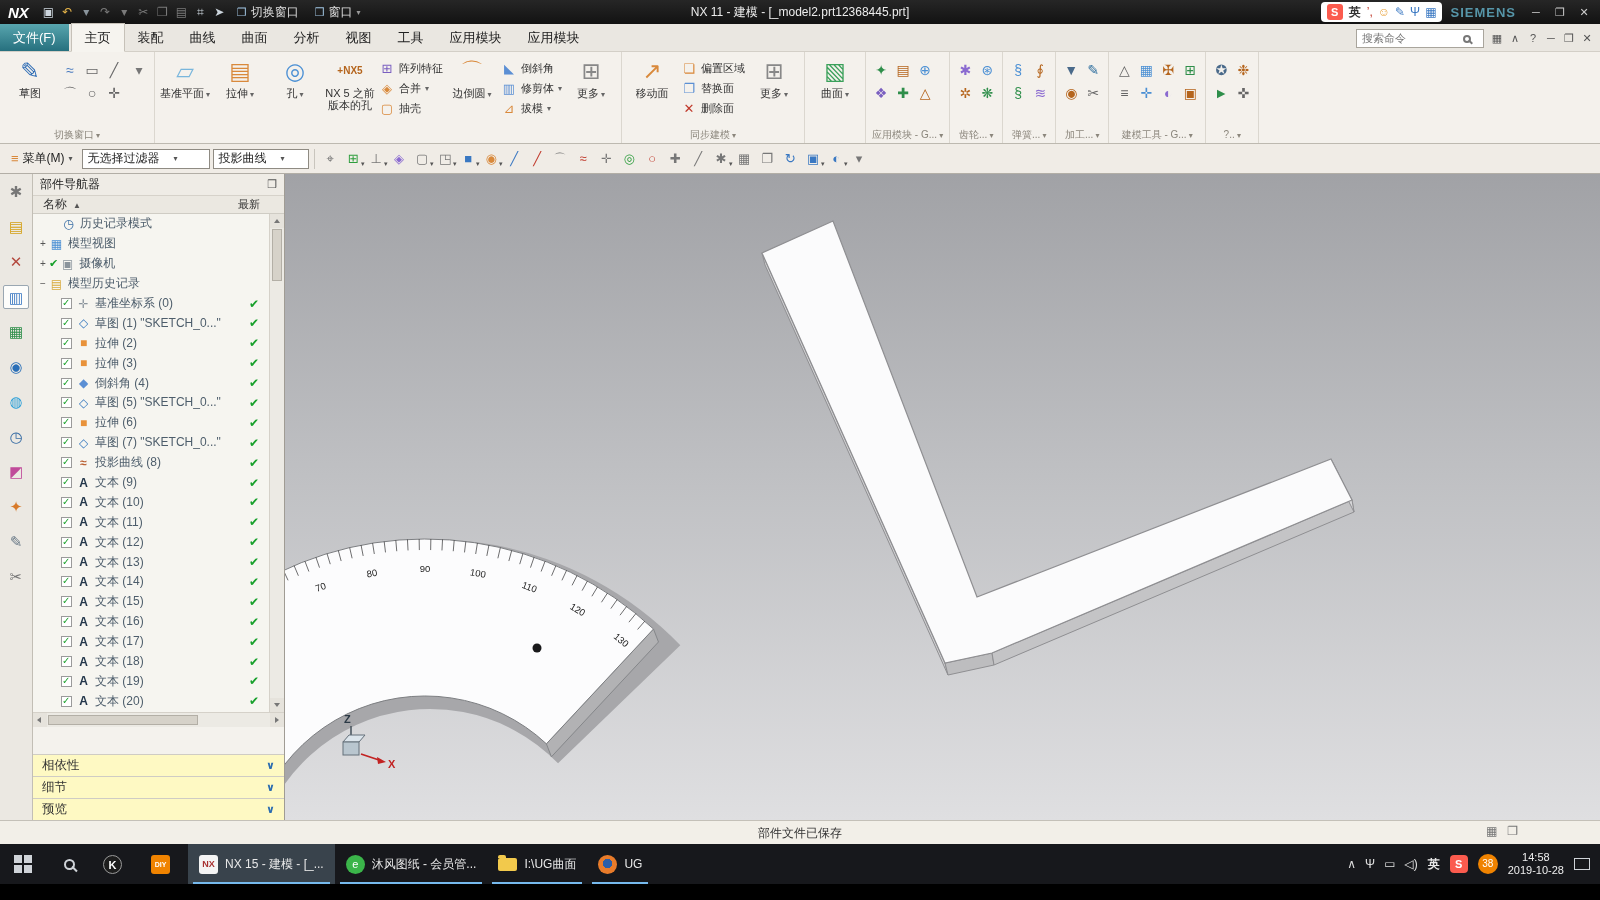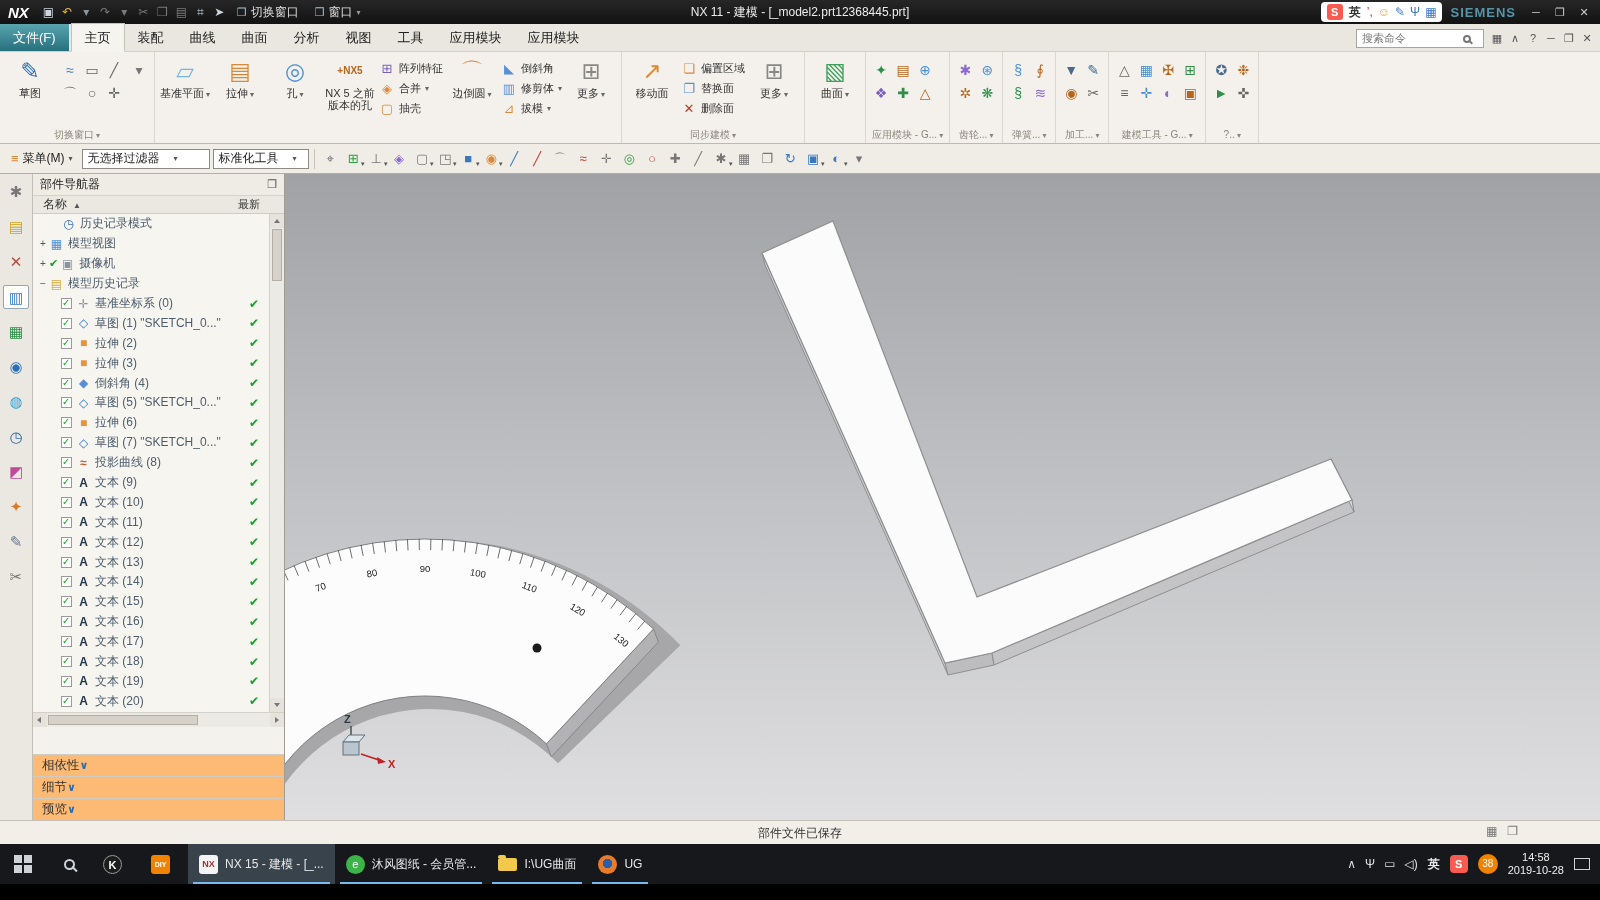--- a/index.html
+++ b/index.html
@@ -103,22 +103,22 @@
   .sarrow.down{margin-top:auto;}
   .sarrow.down::after{content:"";position:absolute;left:4px;top:5px;border-left:3px solid transparent;border-right:3px solid transparent;border-top:4px solid #777;}
   .sthumb-v{height:52px;margin:1px 2px;background:#d6d2c9;border:1px solid #b3afa6;}
   .hscroll{height:15px;background:#eceae4;border-top:1px solid #d5d1c9;display:flex;align-items:stretch;}
   .harrow{width:14px;position:relative;background:#e6e3dc;}
   .harrow.left::after{content:"";position:absolute;top:4px;left:4px;border-top:3px solid transparent;border-bottom:3px solid transparent;border-right:4px solid #777;}
   .harrow.right{margin-left:auto;}
   .harrow.right::after{content:"";position:absolute;top:4px;left:5px;border-top:3px solid transparent;border-bottom:3px solid transparent;border-left:4px solid #777;}
   .sthumb-h{width:150px;margin:2px 1px;background:#d6d2c9;border:1px solid #b3afa6;}
   .panel-footers{margin-top:auto;}
-  .pfoot{height:22px;border-top:1px solid #cfccc4;display:flex;align-items:center;
-    padding:0 9px;font-size:12.5px;color:#333;background:#fdba74;}
+  .pfoot{height:22px;border-top:1px solid #cfccc4;display:flex;align-items:center;justify-content:space-between;
+    padding:0 9px;font-size:12.5px;color:#333;background:#fef9c3;}
   .pfoot .chev{color:#2b6cb0;font-size:11px;font-weight:bold;}
 
   .viewport{flex:1;position:relative;background:linear-gradient(180deg,#a1a2a6 0%,#bebfc2 45%,#dfdfe1 100%);overflow:hidden;}
   svg.scene{position:absolute;left:0;top:0;width:100%;height:100%;display:block;}
 
   
   .statusbar{position:absolute;top:820px;left:0;width:1600px;height:24px;background:#f2efe8;
     border-top:1px solid #c4c0b8;font-size:12px;color:#333;}
   .status-msg{position:absolute;left:50%;transform:translateX(-50%);top:4px;}
   .status-ics{position:absolute;right:82px;top:3px;display:flex;gap:10px;color:#777;font-size:12px;}
@@ -458,21 +458,21 @@
 
 <div class="toolbar2">
   <span class="menu-btn">
     <span class="mi">≡</span>
     <span>菜单(M)</span>
   </span>
   <span class="dd" style="width:128px;">
     <span>无选择过滤器</span>
   </span>
   <span class="dd" style="width:96px;">
-    <span>标准化工具</span>
+    <span>投影曲线</span>
   </span>
   <span class="t2sep"></span>
   <span style="display:flex;align-items:center;gap:2px;">
 
       <span class="t2icon" style="color: rgb(119, 119, 119);">⌖</span>
 
       <span class="t2icon hasdd" style="color: rgb(46, 158, 62);">⊞</span>
 
       <span class="t2icon hasdd" style="color: rgb(119, 119, 119);">⊥</span>
 

